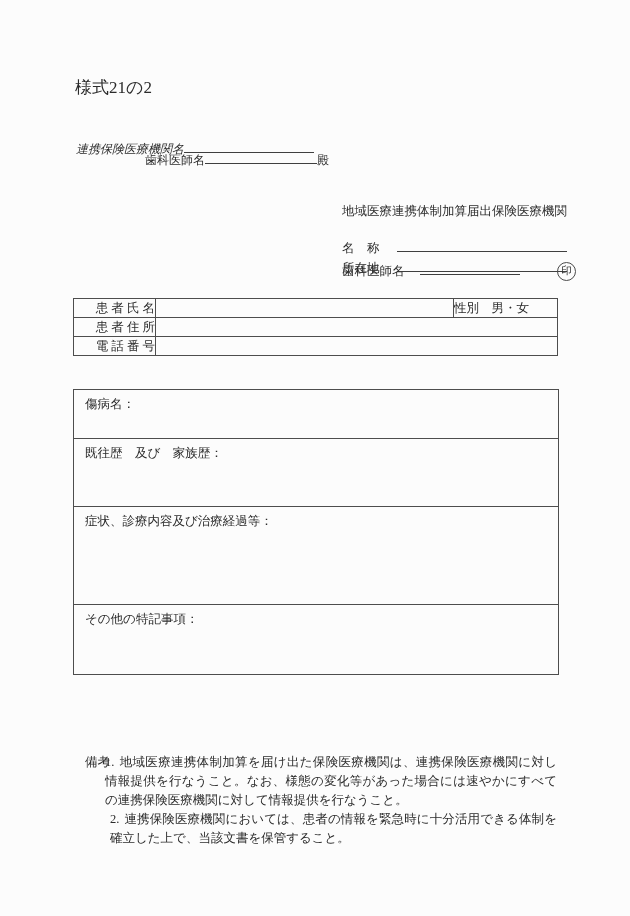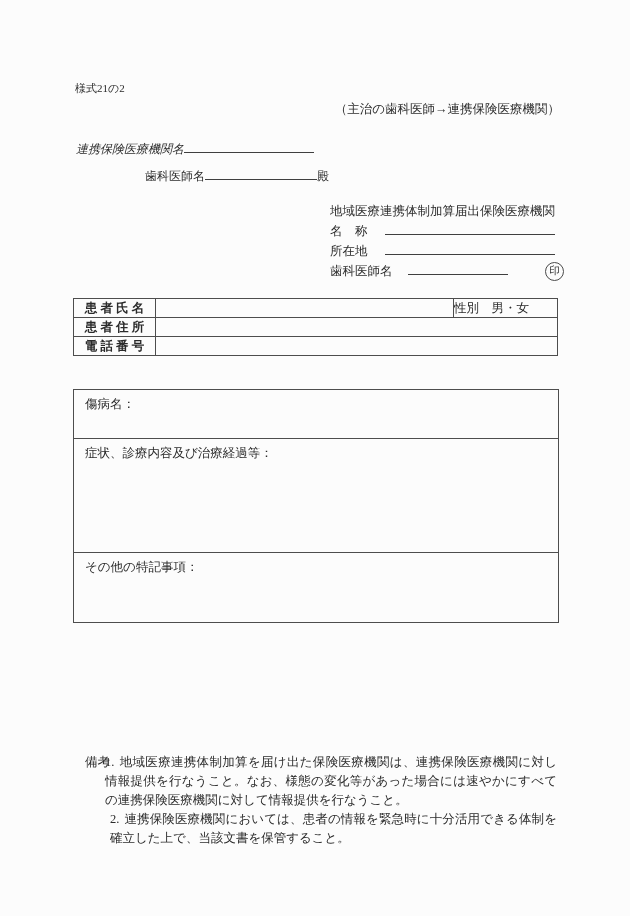--- a/index.html
+++ b/index.html
@@ -9,34 +9,34 @@
     margin:0 auto;
     background:#fcfcfc;
     color:#2b2b2b;
     font-family:"Liberation Serif","DejaVu Serif",serif;
     font-size:12.5px;
     overflow:hidden;
   }
   .abs { position:absolute; }
 
   
-  .form-code { left:75px; top:80px; font-size:11px; line-height:16px; }
+  .form-code { left:75px; top:80px; font-size:17px; line-height:16px; }
   .direction-note { right:70px; top:101px; line-height:16px; }
 
   
   .addr-row1 { left:76px; top:141px; font-size:12px; line-height:17px;font-style:italic; }
-  .addr-row2 { left:145px; top:168px; font-size:12px; line-height:17px; }
+  .addr-row2 { left:145px; top:152px; font-size:12px; line-height:17px; }
   .uline { display:inline-block; height:2px; border-bottom:1px solid #3f3f3f; vertical-align:baseline; }
   .u-org { width:130px; }
   .u-dentist { width:112px; }
 
   
-  .sender { left:330px; top:201px; width:226px; line-height:20px; }
+  .sender { left:342px; top:201px; width:226px; line-height:20px; }
   .srow { position:relative; height:20px; white-space:nowrap; }
-  .slabel-fixed { display:inline-block; width:55px; }
+  .slabel-fixed { display:inline-block; width:55px;margin-top:17px; }
   .slabel-wide { display:inline-block; width:62px; margin-right:16px; }
   .u-sender { width:170px; }
   .u-sender-dentist { width:100px; }
   .seal {
     position:absolute; right:-8px; top:1px;
     width:17px; height:17px; border:1px solid #4a4a4a; border-radius:50%;
     display:flex; align-items:center; justify-content:center;
     font-size:10.5px; line-height:1;
   }
 
@@ -45,50 +45,49 @@
     position:absolute; left:73px; top:298px;
     width:484px; border-collapse:collapse; table-layout:fixed;
   }
   .patient-table td {
     border:1px solid #4d4d4d; height:18px; padding:0 4px;
     font-size:12.5px; overflow:hidden;
   }
   .col-label { width:82px; }
   .col-value { width:298px; }
   .col-gender { width:104px; }
-  td.lbl { text-align:center; padding:0;font-weight:bold; }
+  td.lbl { text-align:right; padding:0; }
   td.gender { text-align:left; padding:0;margin-top:48px; }
   td.era-cell { text-align:center; padding:0; }
   .blank { display:inline-block; width:38px; height:2px; border-bottom:1px solid #3f3f3f; }
 
   
   .detail-box {
     position:absolute; left:73px; top:389px; width:484px;
     border:1px solid #4d4d4d;
   }
   .section { box-sizing:border-box; padding:6px 8px 0 11px; }
   .section + .section { border-top:1px solid #4d4d4d; }
   .s1 { height:48px; } .s2 { height:68px; } .s3 { height:98px; }
-  .s4 { height:64px; } .s5 { height:70px;margin-top:16px; }
+  .s4 { height:64px; } .s5 { height:70px; }
 
   
   .notes { left:75px; top:753px; width:482px; line-height:19px; }
   .notes-label { position:absolute; left:10px; top:0; }
   .note-items { margin-left:30px; }
   .note-item { margin:0; text-align:justify; }
   .note-item .num { margin-right:5px; }
   .note-item-2 { margin-left:5px; }
 </style>
 </head>
 <body>
 
 <div class="page">
 
   <div class="abs form-code">様式21の2</div>
-  <div class="abs direction-note">（主治の歯科医師→連携保険医療機関）</div>
 
   <div class="abs addr-row1">
     <span>連携保険医療機関名</span><span class="uline u-org"></span>
   </div>
   <div class="abs addr-row2">
     <span>歯科医師名</span><span class="uline u-dentist"></span><span>殿</span>
   </div>
 
   <div class="abs sender">
     <div class="srow">地域医療連携体制加算届出保険医療機関</div>
@@ -126,20 +125,23 @@
       <td class="lbl">電 話 番 号</td>
       <td colspan="2"></td>
     </tr>
   </tbody>
     </table>
 
   <div class="detail-box">
     <div class="section s1">
       <span>傷病名：</span>
     </div>
+    <div class="section s2">
+      <span>既往歴　及び　家族歴：</span>
+    </div>
     <div class="section s3">
       <span>症状、診療内容及び治療経過等：</span>
     </div>
     <div class="section s5">
       <span>その他の特記事項：</span>
     </div>
   </div>
 
   <div class="abs notes">
     <span class="notes-label">備考</span>

